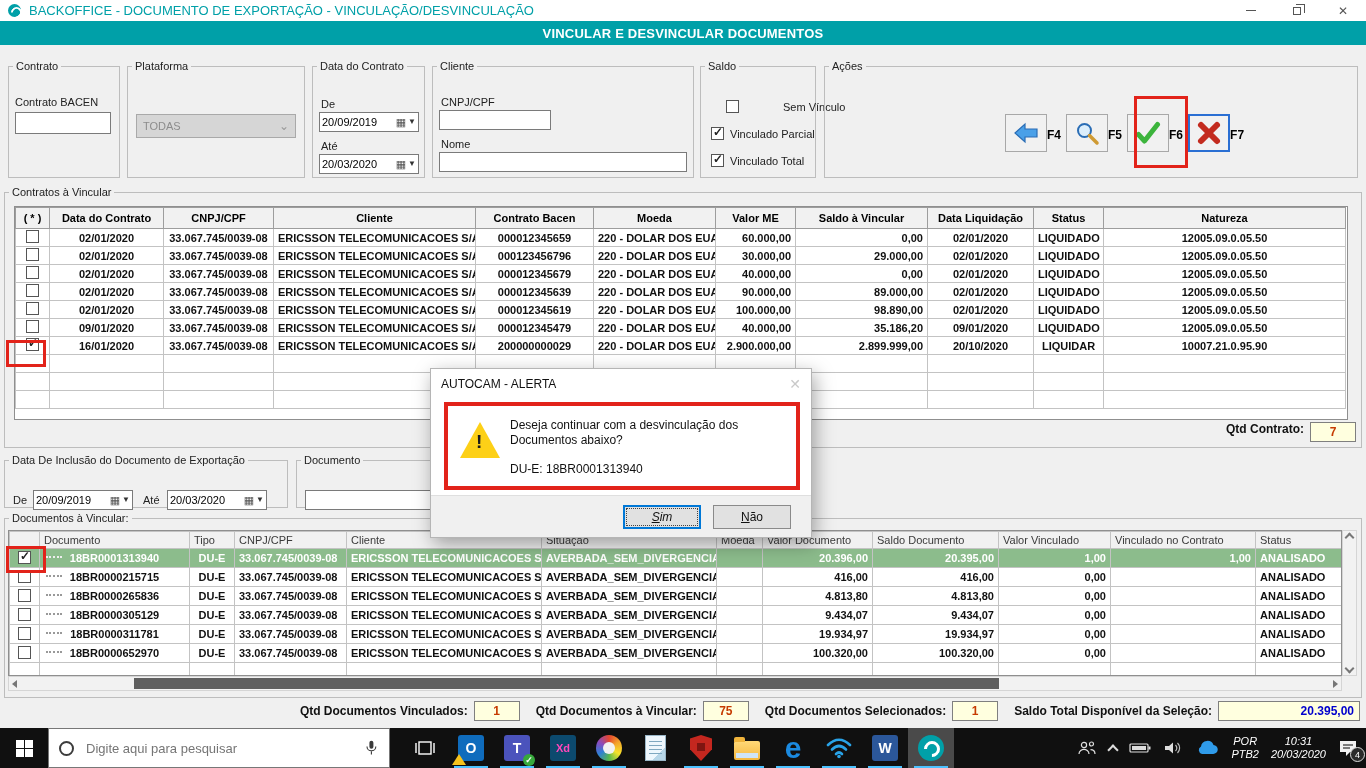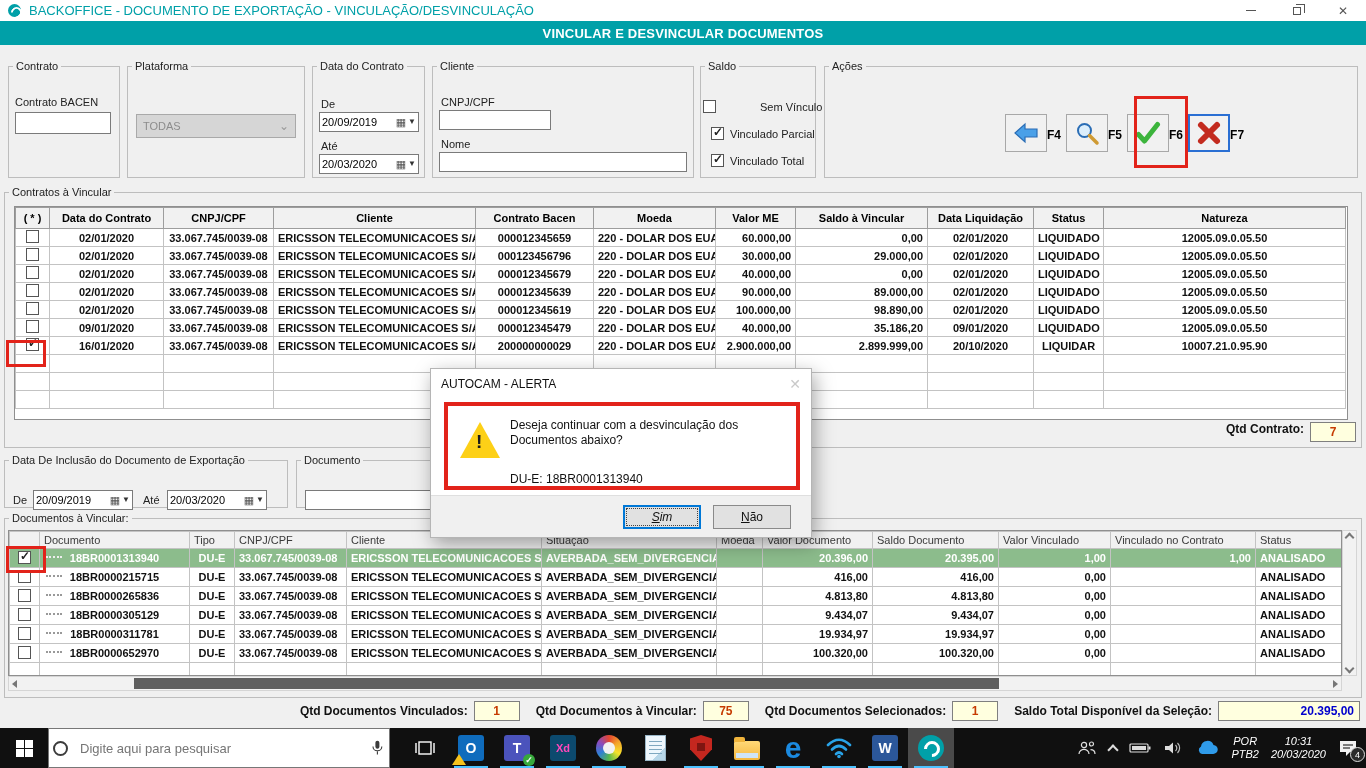--- a/index.html
+++ b/index.html
@@ -75,29 +75,29 @@
   .ann{position:absolute;border:3px solid var(--annred,#E2231A);pointer-events:none;z-index:40;}
 
   
   #dialog{position:absolute;left:430px;top:368px;width:382px;height:170px;background:#fff;border:1px solid #b5b5b5;box-shadow:3px 6px 18px rgba(0,0,0,.35);z-index:50;}
   .dlg-title{height:30px;display:flex;align-items:center;padding:0 10px;font-size:12px;color:#111;}
   .dlg-x{margin-left:auto;color:#c9c9c9;font-size:14px;cursor:pointer;}
   .dlg-red{position:absolute;left:13px;top:33px;width:356px;height:88px;border:4px solid var(--annred,#E2231A);display:flex;align-items:flex-start;padding:10px 6px 0 8px;}
   .warn-tri{width:0;height:0;border-left:20px solid transparent;border-right:20px solid transparent;border-bottom:36px solid #fdd017;position:relative;margin:6px 10px 0 4px;flex:none;}
   .warn-tri span{position:absolute;left:-4px;top:9px;font-size:19px;font-weight:bold;color:#1a1a1a;}
   .dlg-texts{font-size:12px;color:#111;line-height:15px;padding-top:2px;}
-  .dlg-texts .l2{margin-top:24px;}
+  .dlg-texts .l2{margin-top:14px;}
   .dlg-foot{position:absolute;left:0;bottom:0;width:100%;height:42px;background:#f0f0f0;border-top:1px solid #dfdfdf;display:flex;align-items:center;justify-content:flex-end;gap:12px;padding-right:20px;}
   .dbtn{width:78px;height:24px;background:#e1e1e1;border:1px solid #8a8a8a;font-size:12px;color:#111;cursor:pointer;}
   .dbtn.primary{border:2px solid #0078d7;outline:1px dotted #444;outline-offset:-4px;font-style:italic;}
 
   
   #taskbar{position:absolute;left:0;top:728px;width:1366px;height:40px;background:#101010;display:flex;align-items:stretch;}
   .start{width:48px;display:flex;align-items:center;justify-content:center;}
-  .search{width:342px;background:#fff;border:1px solid #777;display:flex;align-items:center;gap:10px;padding:0 4px;}
+  .search{width:342px;background:#fff;border:1px solid #777;display:flex;align-items:center;gap:10px;padding:0 10px;}
   .search .ring{width:15px;height:15px;border:2px solid #3c3c3c;border-radius:50%;flex:none;}
   .search input{border:none;outline:none;flex:1;font-size:13px;color:#444;background:transparent;}
   #apps{display:flex;align-items:stretch;margin-left:12px;}
   .tapp{width:46px;display:flex;align-items:center;justify-content:center;position:relative;cursor:pointer;}
   .tapp.open::after{content:"";position:absolute;bottom:0;left:6px;right:6px;height:2px;background:#4cc2ff;}
   .tapp.active{background:#4a4a4a;}
   .ic-sq{width:26px;height:26px;border-radius:3px;display:flex;align-items:center;justify-content:center;color:#fff;font-weight:bold;position:relative;}
   .warn-mini{position:absolute;left:-6px;bottom:-4px;width:0;height:0;border-left:7px solid transparent;border-right:7px solid transparent;border-bottom:11px solid #f6c21c;}
   .ok-mini{position:absolute;right:-5px;bottom:-5px;width:12px;height:12px;border-radius:50%;background:#37a93c;color:#fff;font-size:9px;display:flex;align-items:center;justify-content:center;font-weight:bold;}
   .ic-paint{width:26px;height:26px;border-radius:50%;background:conic-gradient(#e4452f,#f4a62a,#f7e22b,#57b94c,#2f7fd6,#8a4bbf,#e4452f);position:relative;}
@@ -173,21 +173,21 @@
     <legend>Cliente</legend>
     <div class="lbl" style="left:8px;top:24px;">CNPJ/CPF</div>
     <input class="txt" style="left: 6px; top: 38px; width: 112px; height: 20px;" value="">
     <div class="lbl" style="left:8px;top:66px;">Nome</div>
     <input class="txt" style="left: 6px; top: 80px; width: 248px; height: 20px;" value="">
   </fieldset>
 
   <fieldset class="grp" style="left:700px;top:60px;width:116px;height:118px;">
     <legend>Saldo</legend>
     <div id="saldo-opts">
-        <div class="checkrow" style="left: 2px; top: 28px; gap: 44px;">
+        <div class="checkrow" style="left: 25px; top: 28px; gap: 44px;">
           <span class="cb"></span>
           <span>Sem Vínculo</span>
         </div>
         <div class="checkrow" style="left: 10px; top: 55px;">
           <span class="cb checked"></span>
           <span>Vinculado Parcial</span>
         </div>
         <div class="checkrow" style="left: 10px; top: 82px;">
           <span class="cb checked"></span>
           <span>Vinculado Total</span>

